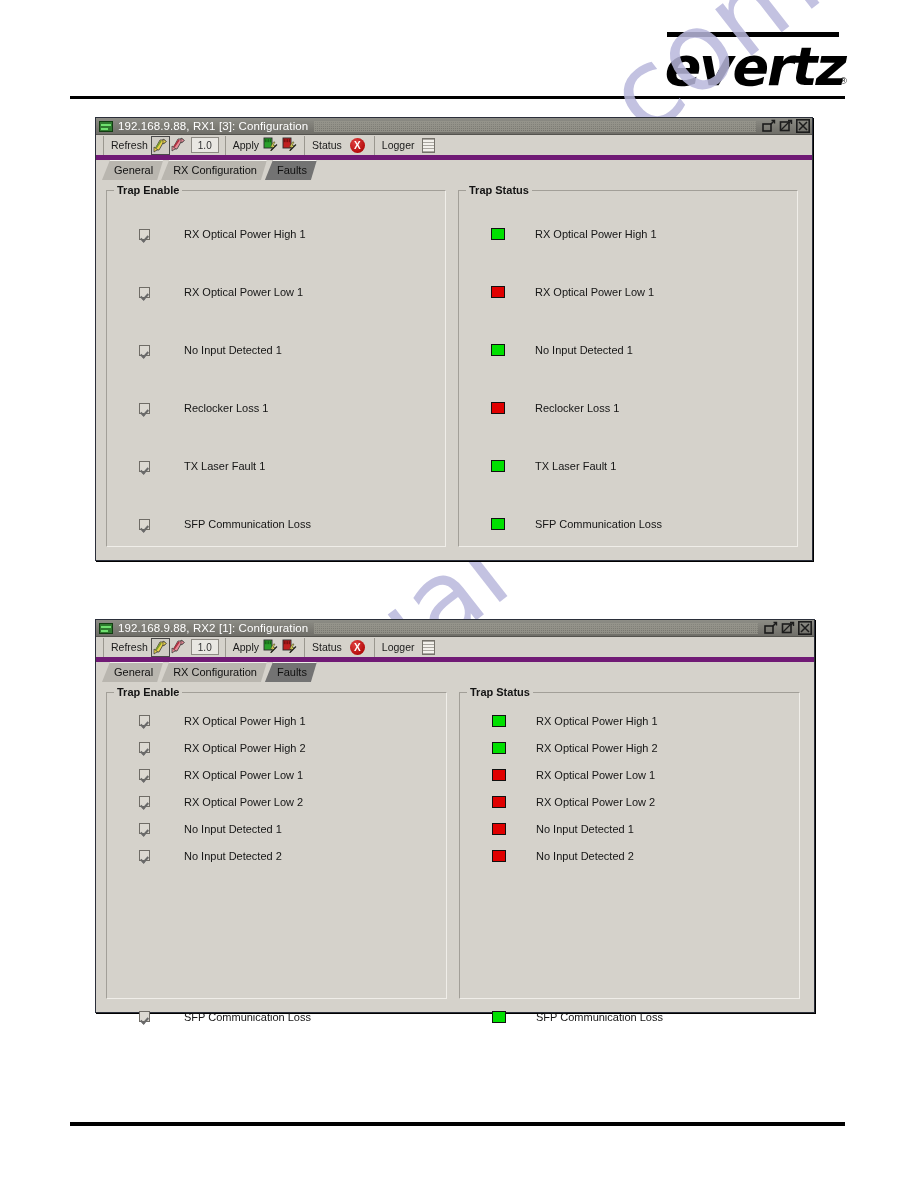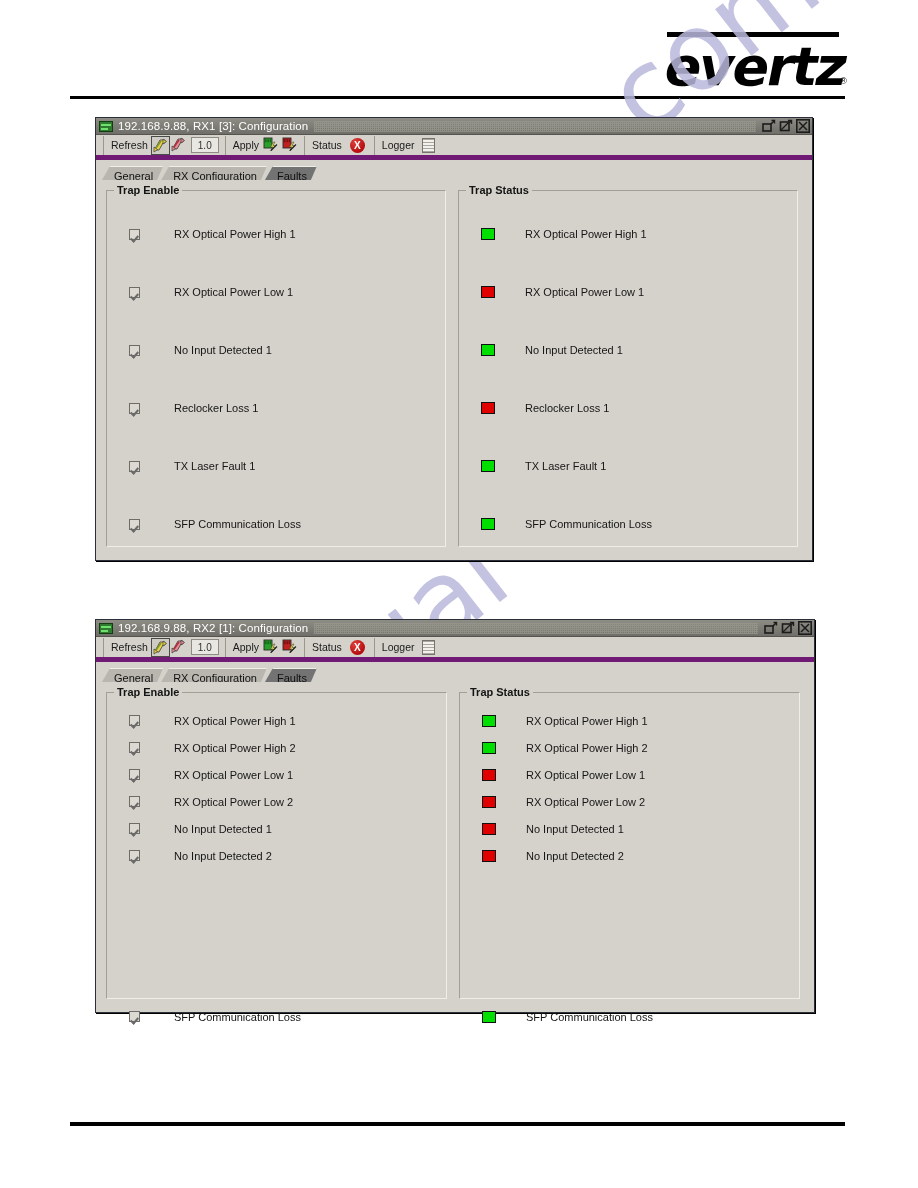--- a/index.html
+++ b/index.html
@@ -147,21 +147,21 @@
     background-image:repeating-linear-gradient(to bottom, #a9a6a0 0px, #a9a6a0 1px, #f3f1ec 1px, #f3f1ec 3px);
   }
 
   
   .tabstrip {
     height:20px; display:flex; align-items:flex-end;
     background:#d5d2cb; padding-left:6px;
     position:relative;
   }
   .tab {
-    height:14px; position:relative;
+    height:20px; position:relative;
     font-size:11px; line-height:18px; color:#111;
     padding:0 10px 8px 12px; white-space:nowrap;
     background:#b9b6af;
     border-top:1px solid #efeee9;
     margin-right:-2px;
     font-family:"Liberation Sans", sans-serif;
     clip-path: polygon(8px 0, 100% 0, calc(100% - 6px) 100%, 0 100%);
   }
   .tab.active {
     background:#737373; z-index:3;
@@ -173,21 +173,21 @@
   
   .content {
     display:flex; gap:12px;
     padding:10px 14px 12px 10px;
     background:#d5d2cb;
   }
   .group {
     position:relative; flex:1 1 0;
     border:1px solid #a29f98;
     border-right-color:#f0eee9; border-bottom-color:#f0eee9;
-    padding:14px 6px 8px 6px;
+    padding:14px 6px 8px 16px;
     background:transparent;
   }
   .group-title {
     position:absolute; left:7px; top:-7px;
     background:#d5d2cb; padding:0 3px;
     font-size:11px; font-weight:bold; color:#141414;
     font-family:"Liberation Sans", sans-serif;
   }
   .row {
     display:flex; align-items:center;

